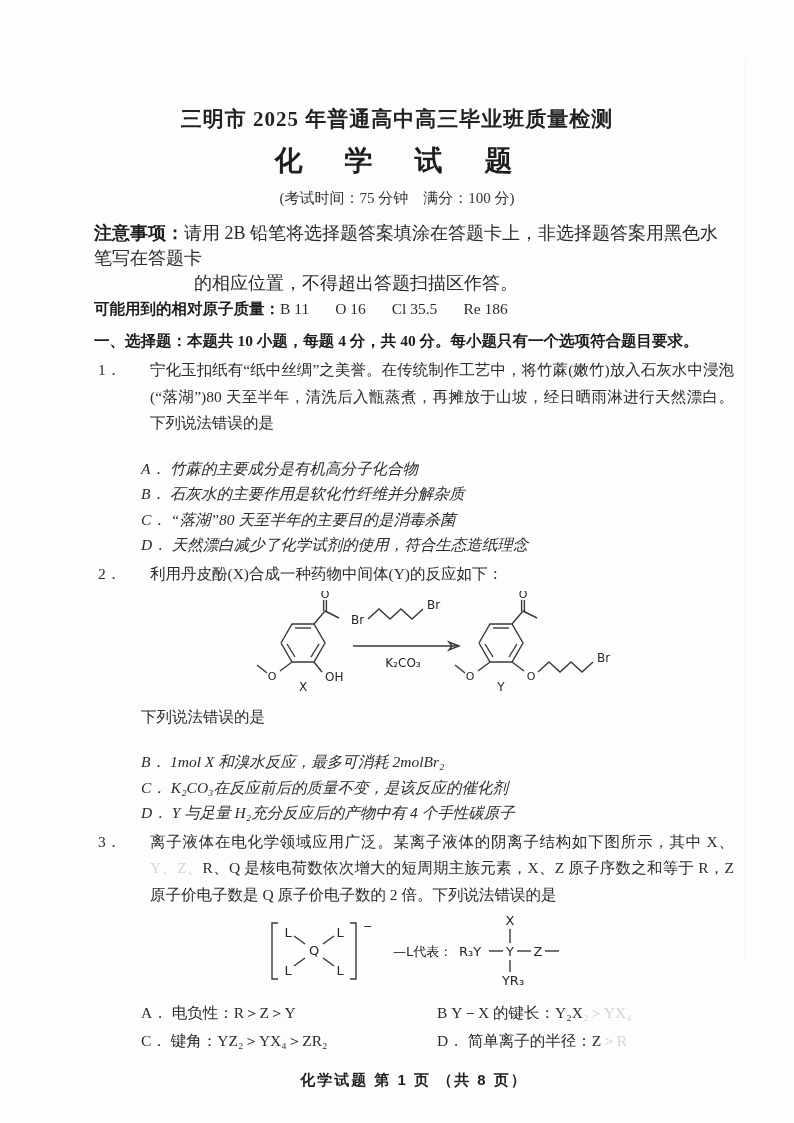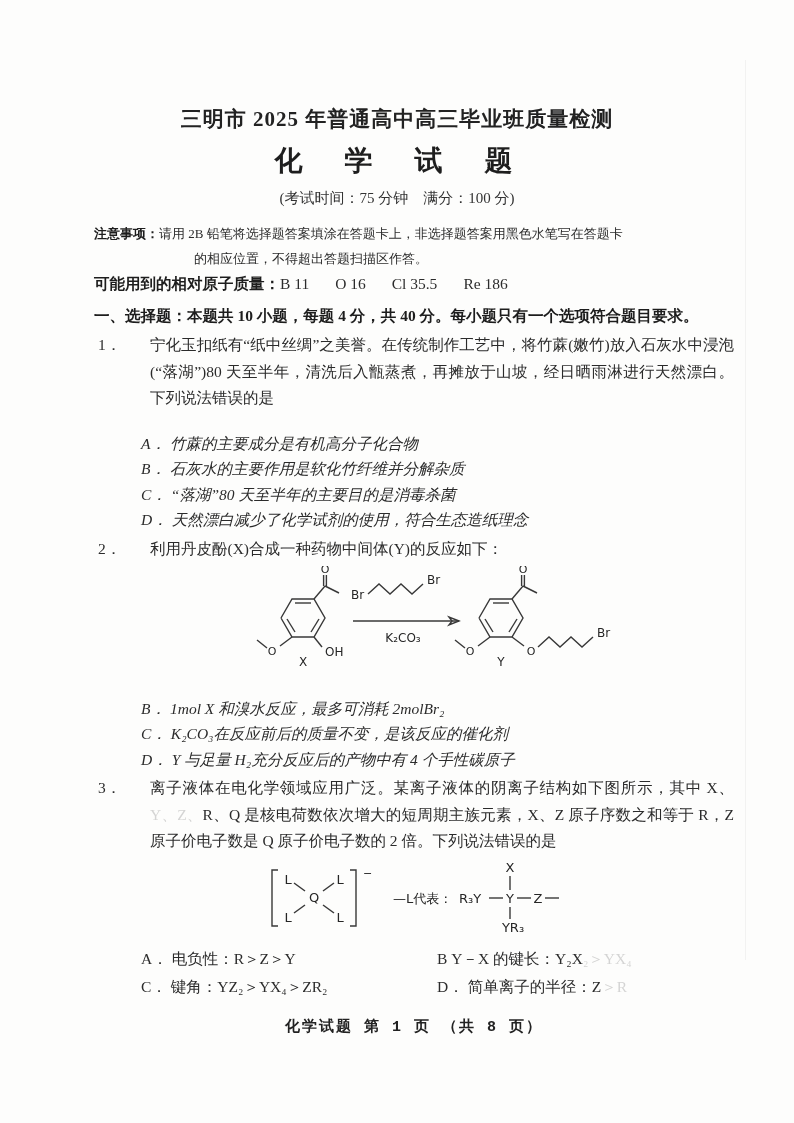--- a/index.html
+++ b/index.html
@@ -20,21 +20,21 @@
   }
   .center{text-align:center;}
   .page-title{
     font-size:21px;font-weight:700;color:#222;letter-spacing:1px;
   }
   .subject-title{
     margin-top:9px;font-size:28px;font-weight:700;color:#1e1e1e;letter-spacing:7px;
   }
   .exam-info{margin-top:9px;font-size:15px;color:#333;}
   .content{width:640px;margin:0 auto 0 94px;}
-  .notice{margin-top:13px;font-size:13px;line-height:25px;}
+  .notice{margin-top:13px;font-size:18px;line-height:25px;}
   .notice .lbl{font-weight:700;color:#1d1d1d;}
   .notice-line2{margin-left:100px;}
   .masses{font-size:15.5px;line-height:25px;}
   .masses .lbl{font-weight:700;color:#1d1d1d;text-align:right;}
   .masses span.val{display:inline-block;margin-right:26px;}
   .section-heading{
     margin-top:7px;font-size:15.5px;line-height:26px;font-weight:700;color:#1d1d1d;
   }
   .q{position:relative;padding-left:47px;font-size:15.5px;line-height:26.5px;margin-top:3px;}
   .q .qnum{position:absolute;left:4px;top:0;}
@@ -48,21 +48,21 @@
   svg text{font-family:"DejaVu Sans","Liberation Sans",sans-serif;fill:#262626;}
   svg .cjk{font-family:"DejaVu Sans",sans-serif;}
   svg line, svg path, svg polyline{stroke:#383838;stroke-width:1.4;fill:none;}
   .opts-grid{
     display:grid;grid-template-columns:296px auto;
     margin-left:47px;font-size:15.5px;line-height:28px;
   }
   .opts-grid .cell .olabel{margin-right:4px;}
   .footer{
     margin-top:16px;text-align:center;
-    font-family:Liberation Mono, monospace;
+    font-family:Liberation Sans, sans-serif;
     font-weight:700;font-size:15px;color:#222;letter-spacing:2px;
   }
 </style>
 </head>
 <body>
 
 <div class="page">
   <div class="scan-edge"></div>
 
   <div class="center page-title">三明市 2025 年普通高中高三毕业班质量检测</div>
@@ -142,20 +142,21 @@
           <line x1="214" y1="82" x2="204" y2="74"></line>
 
           <line x1="261" y1="71" x2="273" y2="80"></line>
           <text x="280" y="89" font-size="11" text-anchor="middle">O</text>
           <polyline points="287,81 298,71 309,81 320,71 331,81 342,71"></polyline>
           <text x="346" y="71" font-size="12">Br</text>
           <text x="250" y="100" font-size="12" text-anchor="middle">Y</text>
         </svg>
       </div>
 
+      <div>下列说法错误的是</div>
     </div>
     <div class="opts">
       <div class="opt"><span class="olabel">B．</span><span>1mol X 和溴水反应，最多可消耗 2molBr₂</span></div>
       <div class="opt"><span class="olabel">C．</span><span>K₂CO₃在反应前后的质量不变，是该反应的催化剂</span></div>
       <div class="opt"><span class="olabel">D．</span><span>Y 与足量 H₂充分反应后的产物中有 4 个手性碳原子</span></div>
     </div>
 
     <div class="q">
       <span class="qnum">3．</span>
       <div class="qtext"><span>离子液体在电化学领域应用广泛。某离子液体的阴离子结构如下图所示，其中 X、</span><span class="faded">Y、Z、</span><span>R、Q 是核电荷数依次增大的短周期主族元素，X、Z 原子序数之和等于 R，Z 原子价电子数是 Q 原子价电子数的 2 倍。下列说法错误的是</span></div>

